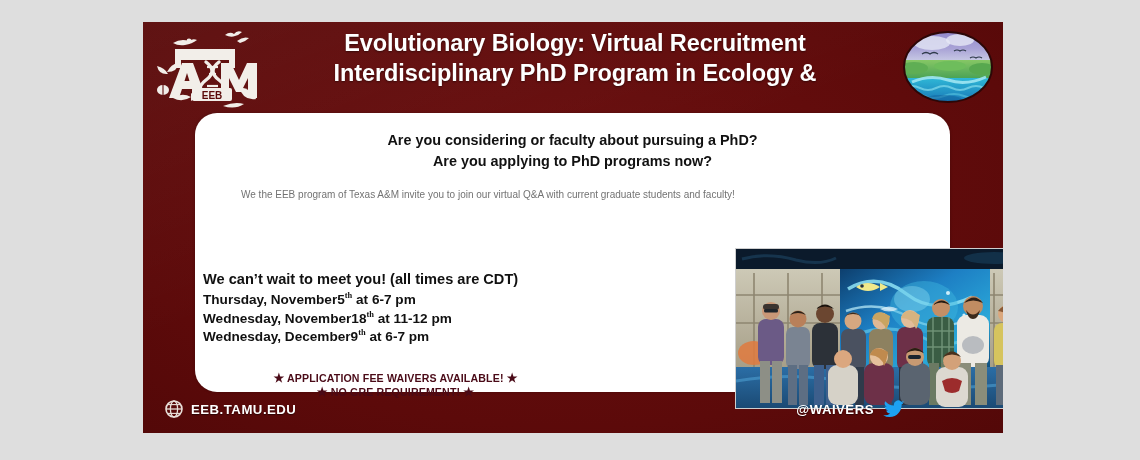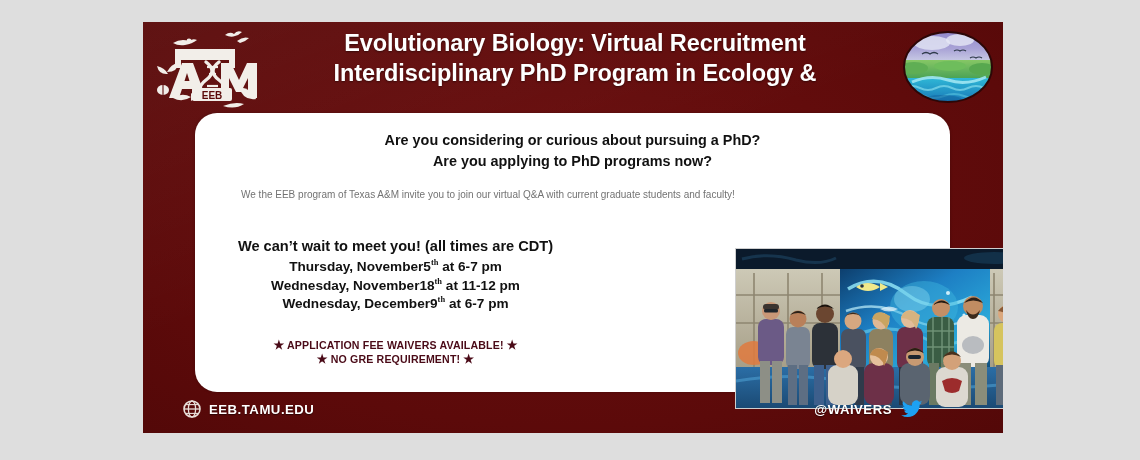--- a/index.html
+++ b/index.html
@@ -140,23 +140,24 @@
     font-size: 14.4px;
     color: #111111;
     margin-bottom: 22px;
   }
   .email-link {
     color: #1155cc;
     text-decoration: underline;
   }
 
   .dates {
-    text-align: center;
+    text-align: left;
     color: #111111;
     font-weight: bold;
+    margin-top: 33px;
   }
   .dates .lead {
     font-size: 14.6px;
     line-height: 21px;
     display: block;
     margin-bottom: 1px;
   }
   .dates .date-row {
     font-size: 13.6px;
     line-height: 18.5px;
@@ -190,21 +191,21 @@
     height: 159px;
     background: #14202c;
     overflow: hidden;
     border: 1px solid #cfcfcf;
   }
   .photo svg { display: block; width: 100%; height: 100%; }
 
   
   .footer {
     position: absolute;
-    left: 18px;
+    left: 0;
     bottom: 0;
     width: 784px;
     height: 40px;
     z-index: 3;
   }
 
   .footer-left {
     position: absolute;
     left: 22px;
     top: 7px;
@@ -328,21 +329,21 @@
           </g>
           <ellipse cx="46" cy="37" rx="44" ry="35" fill="none" stroke="#2c0707" stroke-width="2"></ellipse>
         </svg>
       </div>
     </div>
 
     <div class="card">
       <div class="card-inner">
 
         <div class="questions">
-          <div>Are you considering or curious about pursuing a PhD?</div>
+          <div>Are you considering or faculty about pursuing a PhD?</div>
           <div>Are you applying to PhD programs now?</div>
         </div>
 
         <div class="invite">We the EEB program of Texas A&amp;M invite you to join our virtual Q&amp;A with current graduate students and faculty!</div>
 
         <div class="left-col">
 
 
           <div class="dates">
             <span class="lead">We can’t wait to meet you! (all times are CDT)</span>

